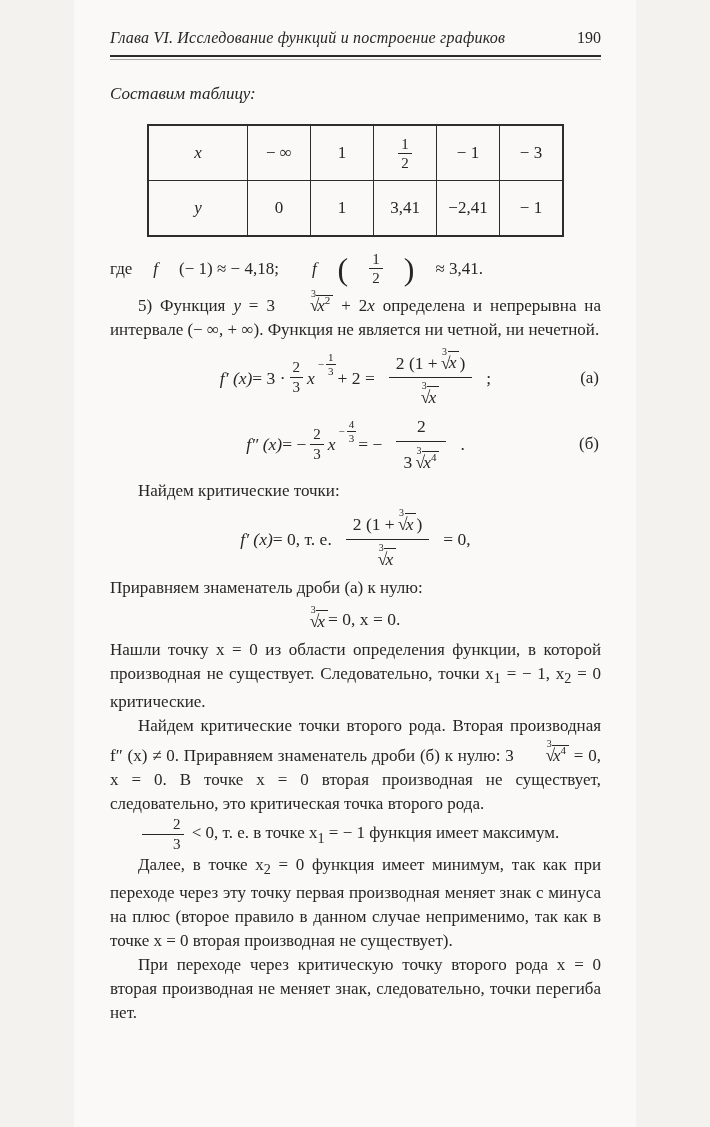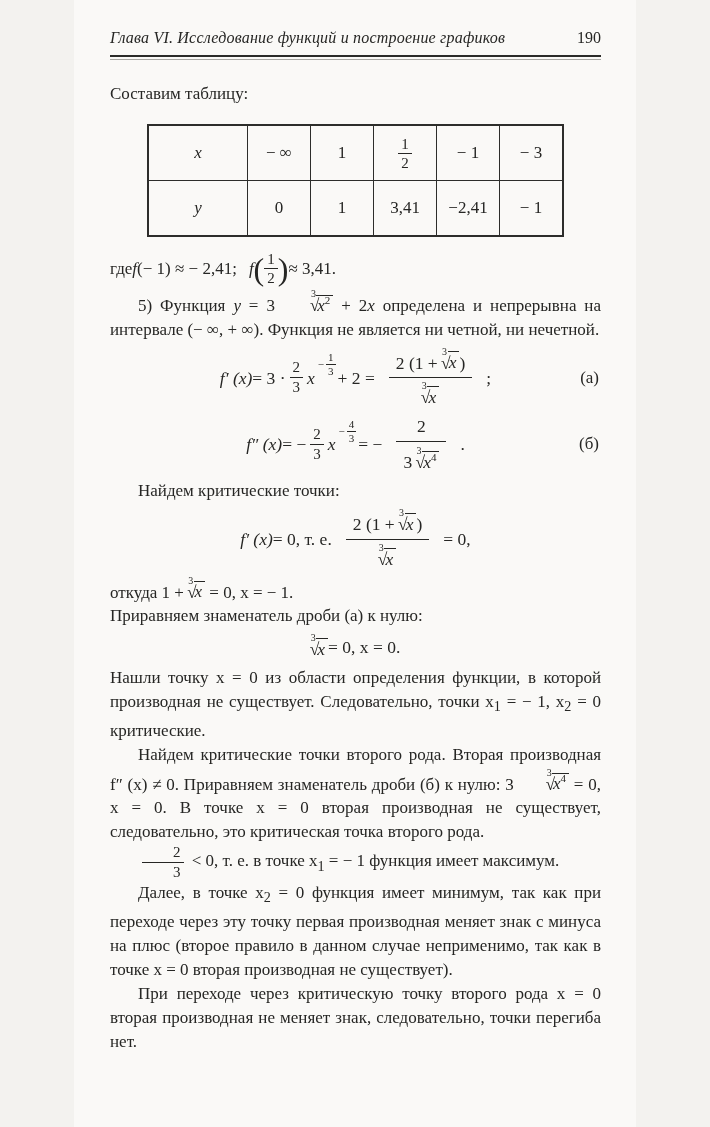--- a/index.html
+++ b/index.html
@@ -20,21 +20,21 @@
   .hdr { display:flex; justify-content:space-between; align-items:baseline; font-size:16px; }
   .hdr-title { font-style:italic; letter-spacing:0.2px; }
   .hdr-num { font-style:normal; }
   .rule1 { height:2px; background:#2b2b29; margin-top:5px; }
   .rule2 { height:1px; background:#a8a7a3; margin-top:2px; }
 
   
   p.para { margin:0; text-align:justify; }
   p.ind { text-indent:28px; }
   p.mt { margin-top:2px;font-family:Liberation Serif, serif; }
-  .intro { margin-top:22px !important; }
+  .intro { margin-top:22px !important;font-style:italic; }
 
   
   table.vtab { border-collapse:collapse; margin:18px auto 14px; table-layout:fixed; }
   table.vtab td {
     border:1.6px solid #2d2d2b;
     text-align:center; vertical-align:middle;
     height:54px; padding:0 6px;
     font-size:17px;
   }
   table.vtab { border:2.5px solid #2d2d2b; }
@@ -59,21 +59,21 @@
   .ridx { font-size:10px; position:relative; top:-7px; margin-right:-6px; }
   .rsign { letter-spacing:-1px; }
   .rbar { border-top:1.3px solid currentColor; padding:0 3px 0 1px; margin-left:-2px; font-style:italic; }
   .rexp { font-size:11px; font-style:normal; }
   .bp { font-size:32px; line-height:0; vertical-align:-4px; font-weight:400; }
   .gap { margin-left:12px; }
 
   
   .eq { display:flex; justify-content:center; align-items:center; position:relative; margin:5px 0; font-size:17.5px; }
   .eq .tag { position:absolute; right:2px; top:50%; transform:translateY(-50%); font-size:17px; }
-  .whereline { display:flex; align-items:center; margin:4px 0 2px; }
+  .whereline { display:flex; align-items:center; margin:4px 0 2px;gap:21px; }
 </style>
 </head>
 <body>
 
 <div class="page">
 
   <div class="hdr">
     <span class="hdr-title">Глава VI. Исследование функций и построение графиков</span>
     <span class="hdr-num">190</span>
   </div>
@@ -99,21 +99,21 @@
       <td class="c"><span>3,41</span></td>
       <td class="c"><span>−2,41</span></td>
       <td class="c"><span>− 1</span></td>
     </tr>
   </tbody>
     </table>
 
   <div class="whereline">
       <span>где </span>
       <span class="mi">f</span>
-      <span> (− 1) ≈ − 2,41; </span>
+      <span> (− 1) ≈ − 4,18; </span>
       <span class="mi gap">f</span>
       <span class="bp">(</span>
       <span class="cfr">
         <span class="nu">1</span>
         <span class="de">2</span>
       </span>
       <span class="bp">)</span>
       <span> ≈ 3,41.</span>
     </div>
 
@@ -174,21 +174,20 @@
   <div class="eq">
     <span class="mi">f′ (x)</span>
       <span> = 0,  т. е.  </span>
       <span class="bfr">
         <span class="bnu"><span>2 (1 + </span><span class="rt"><sup class="ridx">3</sup><span class="rsign">√</span><span class="rbar"><span>x</span></span></span><span>)</span></span>
         <span class="bde"><span class="rt"><sup class="ridx">3</sup><span class="rsign">√</span><span class="rbar"><span>x</span></span></span></span>
       </span>
       <span> = 0,</span>
   </div>
 
-  <p class="para"><span>откуда  1 + </span><span class="rt"><sup class="ridx">3</sup><span class="rsign">√</span><span class="rbar"><span>x</span></span></span><span> = 0,  x = − 1.</span></p>
 
   <p class="para"><span>Приравняем знаменатель дроби (а) к нулю:</span></p>
 
   <div class="eq">
     <span class="rt"><sup class="ridx">3</sup><span class="rsign">√</span><span class="rbar"><span>x</span></span></span>
       <span> = 0,   x = 0.</span>
   </div>
 
   <p class="para"><span>Нашли точку x = 0 из области определения функции, в которой производная не существует. Следовательно, точки x</span><sub>1</sub><span> = − 1, x</span><sub>2</sub><span> = 0 критические.</span></p>
 

